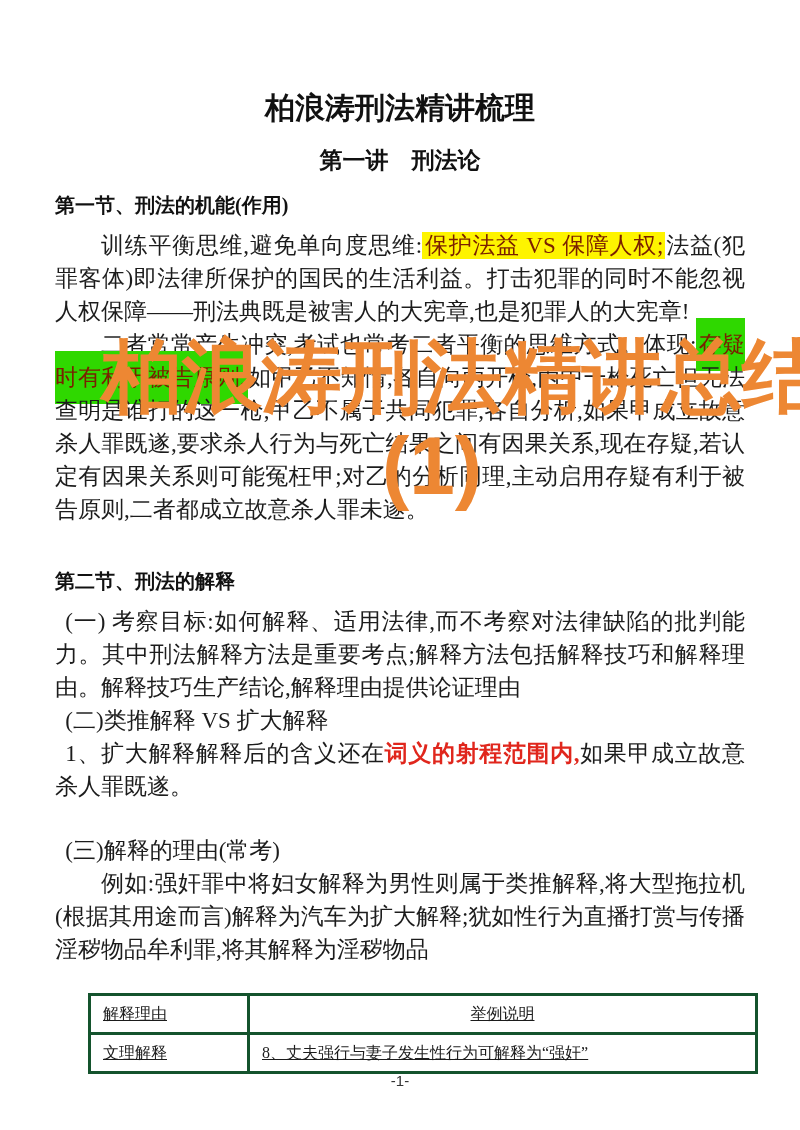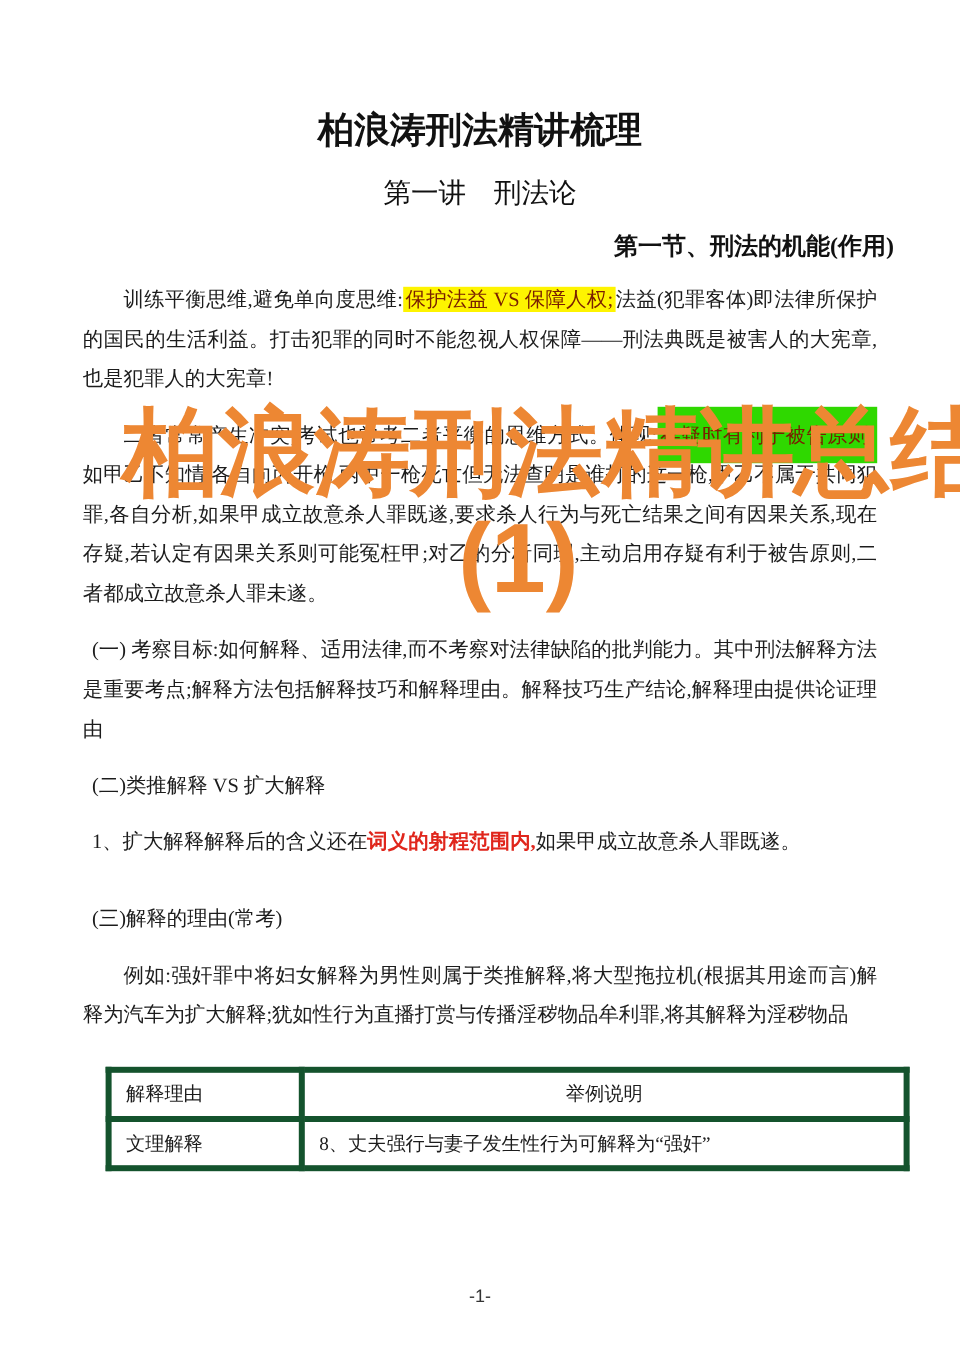--- a/index.html
+++ b/index.html
@@ -3,35 +3,35 @@
 <meta charset="utf-8">
 <style>
   html,body{margin:0;padding:0;background:#ffffff;}
   .page{
     position:relative;width:800px;height:1130px;background:#ffffff;
     font-family:"Liberation Serif","DejaVu Serif",serif;color:#1c1c1c;
     overflow:hidden;
   }
   .doc{position:absolute;top:88px;left:55px;width:690px;}
   .title{font-size:30px;font-weight:bold;text-align:center;margin:0 0 16px 0;color:#111;}
-  .lecture{font-size:23px;font-weight:normal;text-align:center;margin:0 0 16px 0;color:#111;}
-  .section-h{font-size:20px;font-weight:bold;text-align:right;margin:0 0 10px 0;color:#111;}
+  .lecture{font-size:23px;font-weight:bold;text-align:center;margin:0 0 16px 0;color:#111;}
+  .section-h{font-size:20px;font-weight:bold;text-align:left;margin:0 0 10px 0;color:#111;}
   .section-h.second{margin-top:42px;}
-  .body-p{font-size:17px;line-height:33px;text-align:justify;margin:14px;}
+  .body-p{font-size:23px;line-height:33px;text-align:justify;margin:0;}
   .indent{text-indent:2em;}
   .small-indent{text-indent:0.45em;}
   .hl-yellow{background:#fef400;color:#7a2000;padding:1px 2px;}
   .hl-green{background:#2fd800;color:#7a2000;padding:14px 2px;}
   .red-bold{color:#e0261c;font-weight:bold;}
   .gap-before-sub3{margin-top:31px;}
   .doc-table{
     border-collapse:collapse;margin:27px 0 0 33px;width:670px;
     font-size:16px;color:#1c1c1c;table-layout:fixed;
   }
-  .doc-table td{border:5px solid #14532d;padding:6px 12px;height:24px;vertical-align:middle;}
+  .doc-table td{border:3px solid #14532d;padding:6px 12px;height:24px;vertical-align:middle;text-decoration:underline;}
   .doc-table .col-reason{width:132px;}
   .doc-table .hdr-example{text-align:center;}
   .watermark{
     position:absolute;left:70px;top:337px;width:730px;
     font-family:"Liberation Sans","DejaVu Sans",sans-serif;
     font-weight:bold;color:#ed8733;z-index:5;pointer-events:none;margin-left:32px;
   }
   .watermark-line1{font-size:80px;line-height:80px;white-space:nowrap;letter-spacing:0px;}
   .watermark-line2{font-size:82px;line-height:82px;text-align:center;width:660px;margin-top:8px;}
   .page-number{
@@ -48,20 +48,21 @@
 
     <div class="title">柏浪涛刑法精讲梳理</div>
     <div class="lecture">第一讲　刑法论</div>
 
     <div class="section-h">第一节、刑法的机能(作用)</div>
 
     <p class="body-p indent"><span>训练平衡思维,避免单向度思维:</span><span class="hl-yellow">保护法益 VS 保障人权;</span><span>法益(犯罪客体)即法律所保护的国民的生活利益。打击犯罪的同时不能忽视人权保障——刑法典既是被害人的大宪章,也是犯罪人的大宪章!</span></p>
 
     <p class="body-p indent"><span>二者常常产生冲突,考试也常考二者平衡的思维方式。体现:</span><span class="hl-green">存疑时有利于被告原则;</span><span>如甲乙不知情,各自向丙开枪,丙中一枪死亡但无法查明是谁打的这一枪,甲乙不属于共同犯罪,各自分析,如果甲成立故意杀人罪既遂,要求杀人行为与死亡结果之间有因果关系,现在存疑,若认定有因果关系则可能冤枉甲;对乙的分析同理,主动启用存疑有利于被告原则,二者都成立故意杀人罪未遂。</span></p>
 
+    <div class="section-h second">第二节、刑法的解释</div>
 
     <p class="body-p small-indent">(一) 考察目标:如何解释、适用法律,而不考察对法律缺陷的批判能力。其中刑法解释方法是重要考点;解释方法包括解释技巧和解释理由。解释技巧生产结论,解释理由提供论证理由</p>
 
     <p class="body-p small-indent">(二)类推解释 VS 扩大解释</p>
 
     <p class="body-p small-indent"><span>1、扩大解释解释后的含义还在</span><span class="red-bold">词义的射程范围内,</span><span>如果甲成立故意杀人罪既遂。</span></p>
 
 
     <p class="body-p small-indent gap-before-sub3">(三)解释的理由(常考)</p>
 

